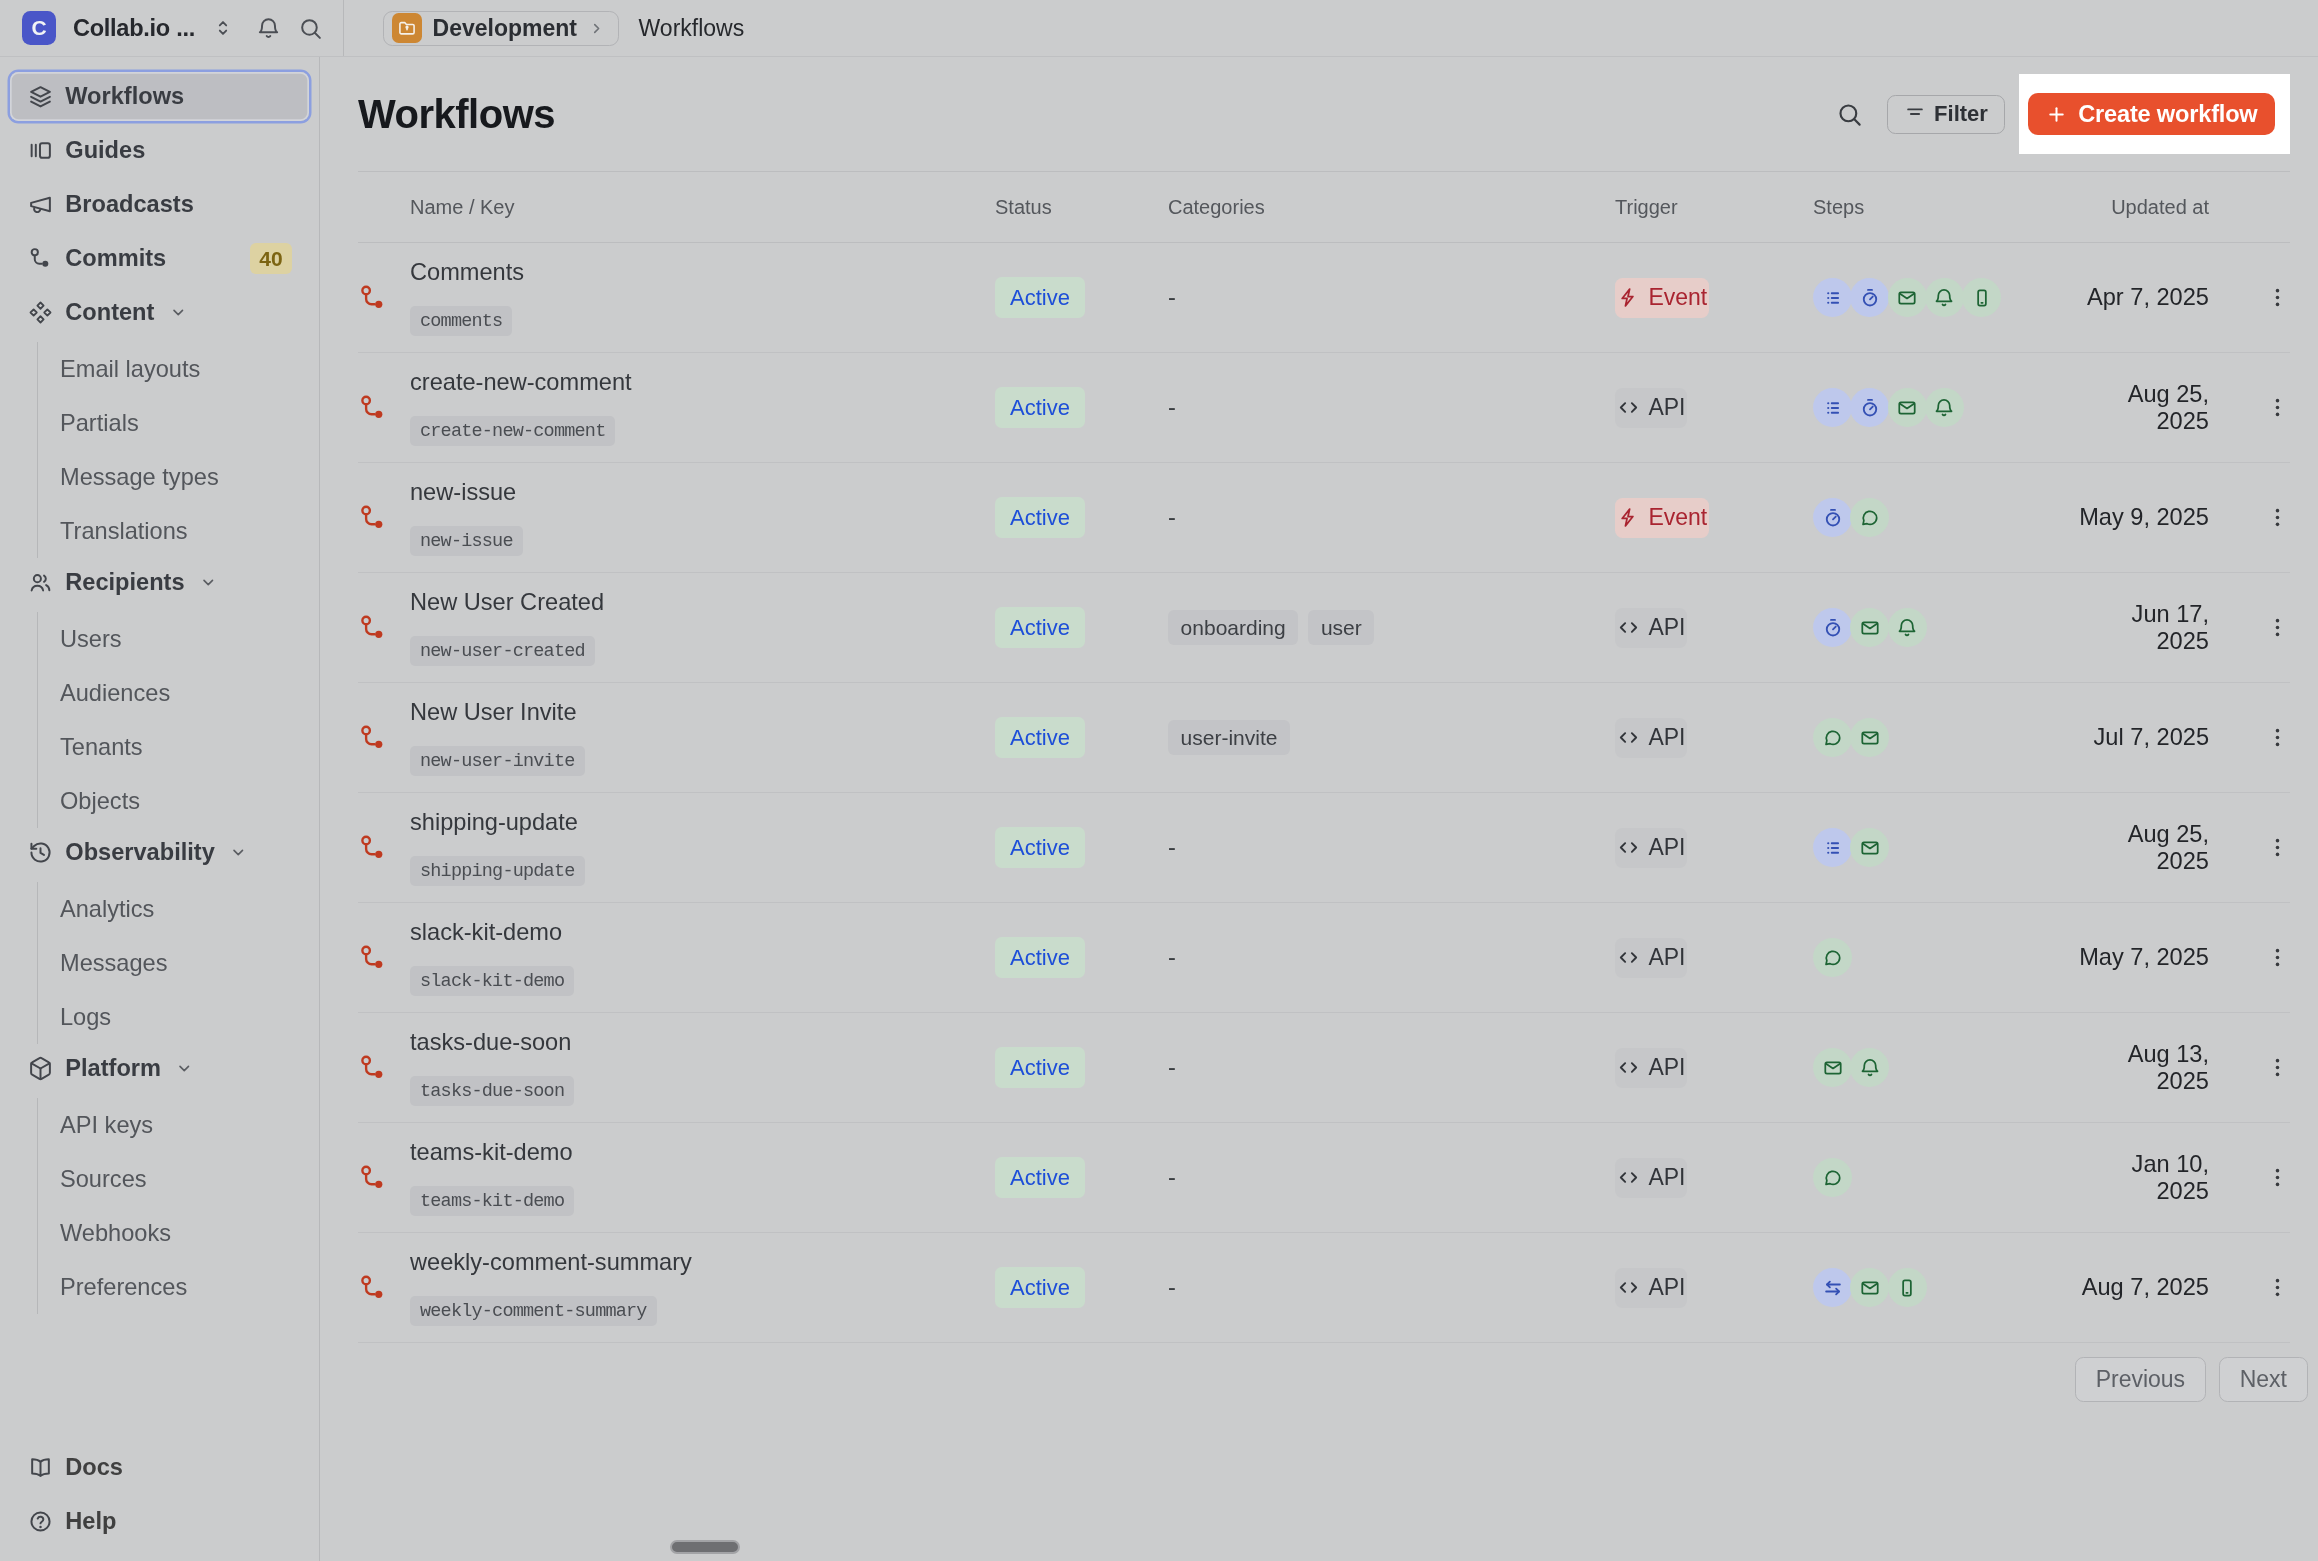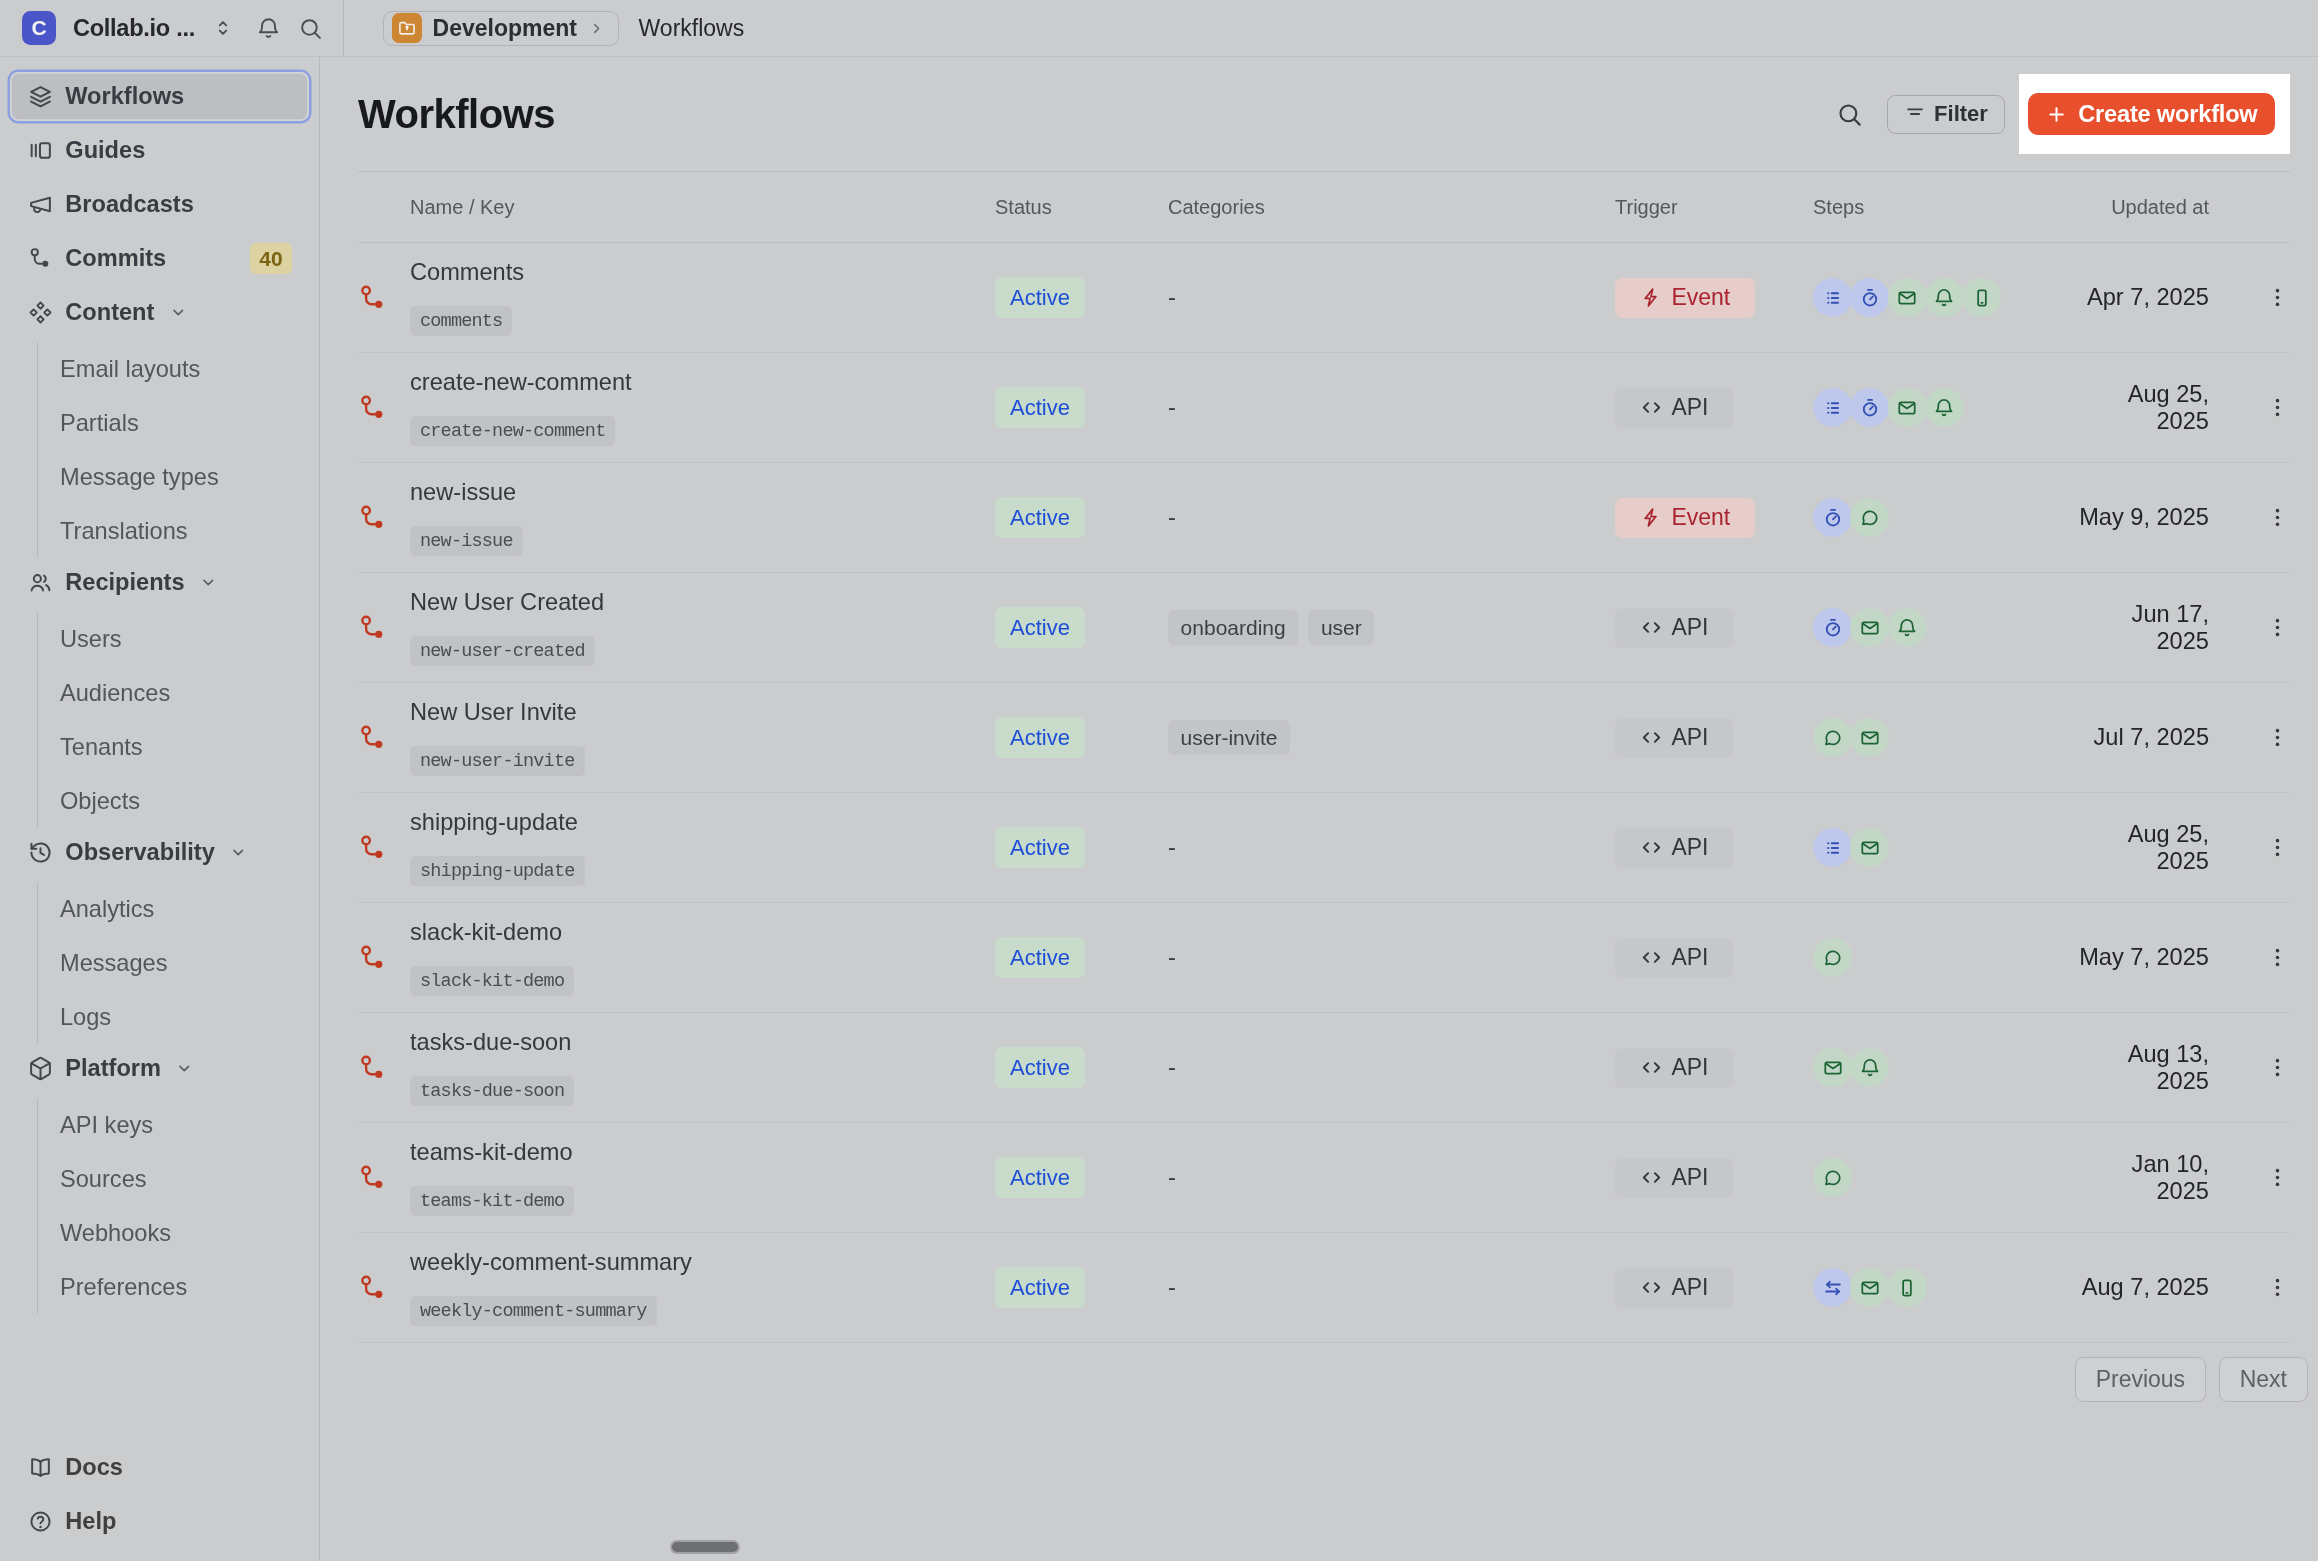--- a/index.html
+++ b/index.html
@@ -62,21 +62,21 @@
   .th-updated { text-align:right; }
   .trow { height:110px; border-bottom:1.7px solid #c0c1c3; cursor:pointer; }
   .cell-name { display:flex; align-items:center; gap:22px; }
   .wf-ic { width:30px; height:30px; color:#bf3a20; }
   .name-col { display:flex; flex-direction:column; gap:20px; align-items:flex-start; }
   .wf-name { font-size:23.6px; color:#35383d; }
   .wf-key { font-family:"Liberation Mono", monospace; font-size:18.5px; color:#4a4d52; background:#c1c2c5; padding:4.2px 10px; border-radius:5px; letter-spacing:-0.8px; }
   .badge-active { display:inline-block; background:#c9dccc; color:#1d4ed8; font-size:22px; padding:7.6px 15px; border-radius:6.7px; justify-self:start; }
   .cat-wrap { display:flex; gap:10px; align-items:center; font-size:23.6px; color:#3a3d40; }
   .cat-badge { background:#c3c4c7; color:#3d4045; font-size:21px; padding:5.9px 12.6px; border-radius:5.9px; }
-  .trig { display:inline-flex; align-items:center; gap:8.4px; height:40px; padding:0 25px; border-radius:7.6px; font-size:23px; justify-self:start; }
+  .trig { display:inline-flex; align-items:center; gap:8.4px; height:40px; padding:0 2px; border-radius:7.6px; font-size:23px; justify-self:start; }
   .trig .t-ic { width:23px; height:23px; }
   .trig-event { background:#e7cdc9; color:#a92430; }
   .trig-api { background:#c6c7c9; color:#32353a; }
   .steps { display:flex; }
   .step { width:39px; height:39px; border-radius:50%; display:flex; align-items:center; justify-content:center; margin-left:-1.7px; }
   .step:first-child { margin-left:0; }
   .step-blue { background:#bec8ec; color:#3450b4; }
   .step-green { background:#c3d7c7; color:#1d6434; }
   .step .st-ic { width:22px; height:22px; }
   .updated { font-size:23.6px; color:#232529; text-align:right; }

